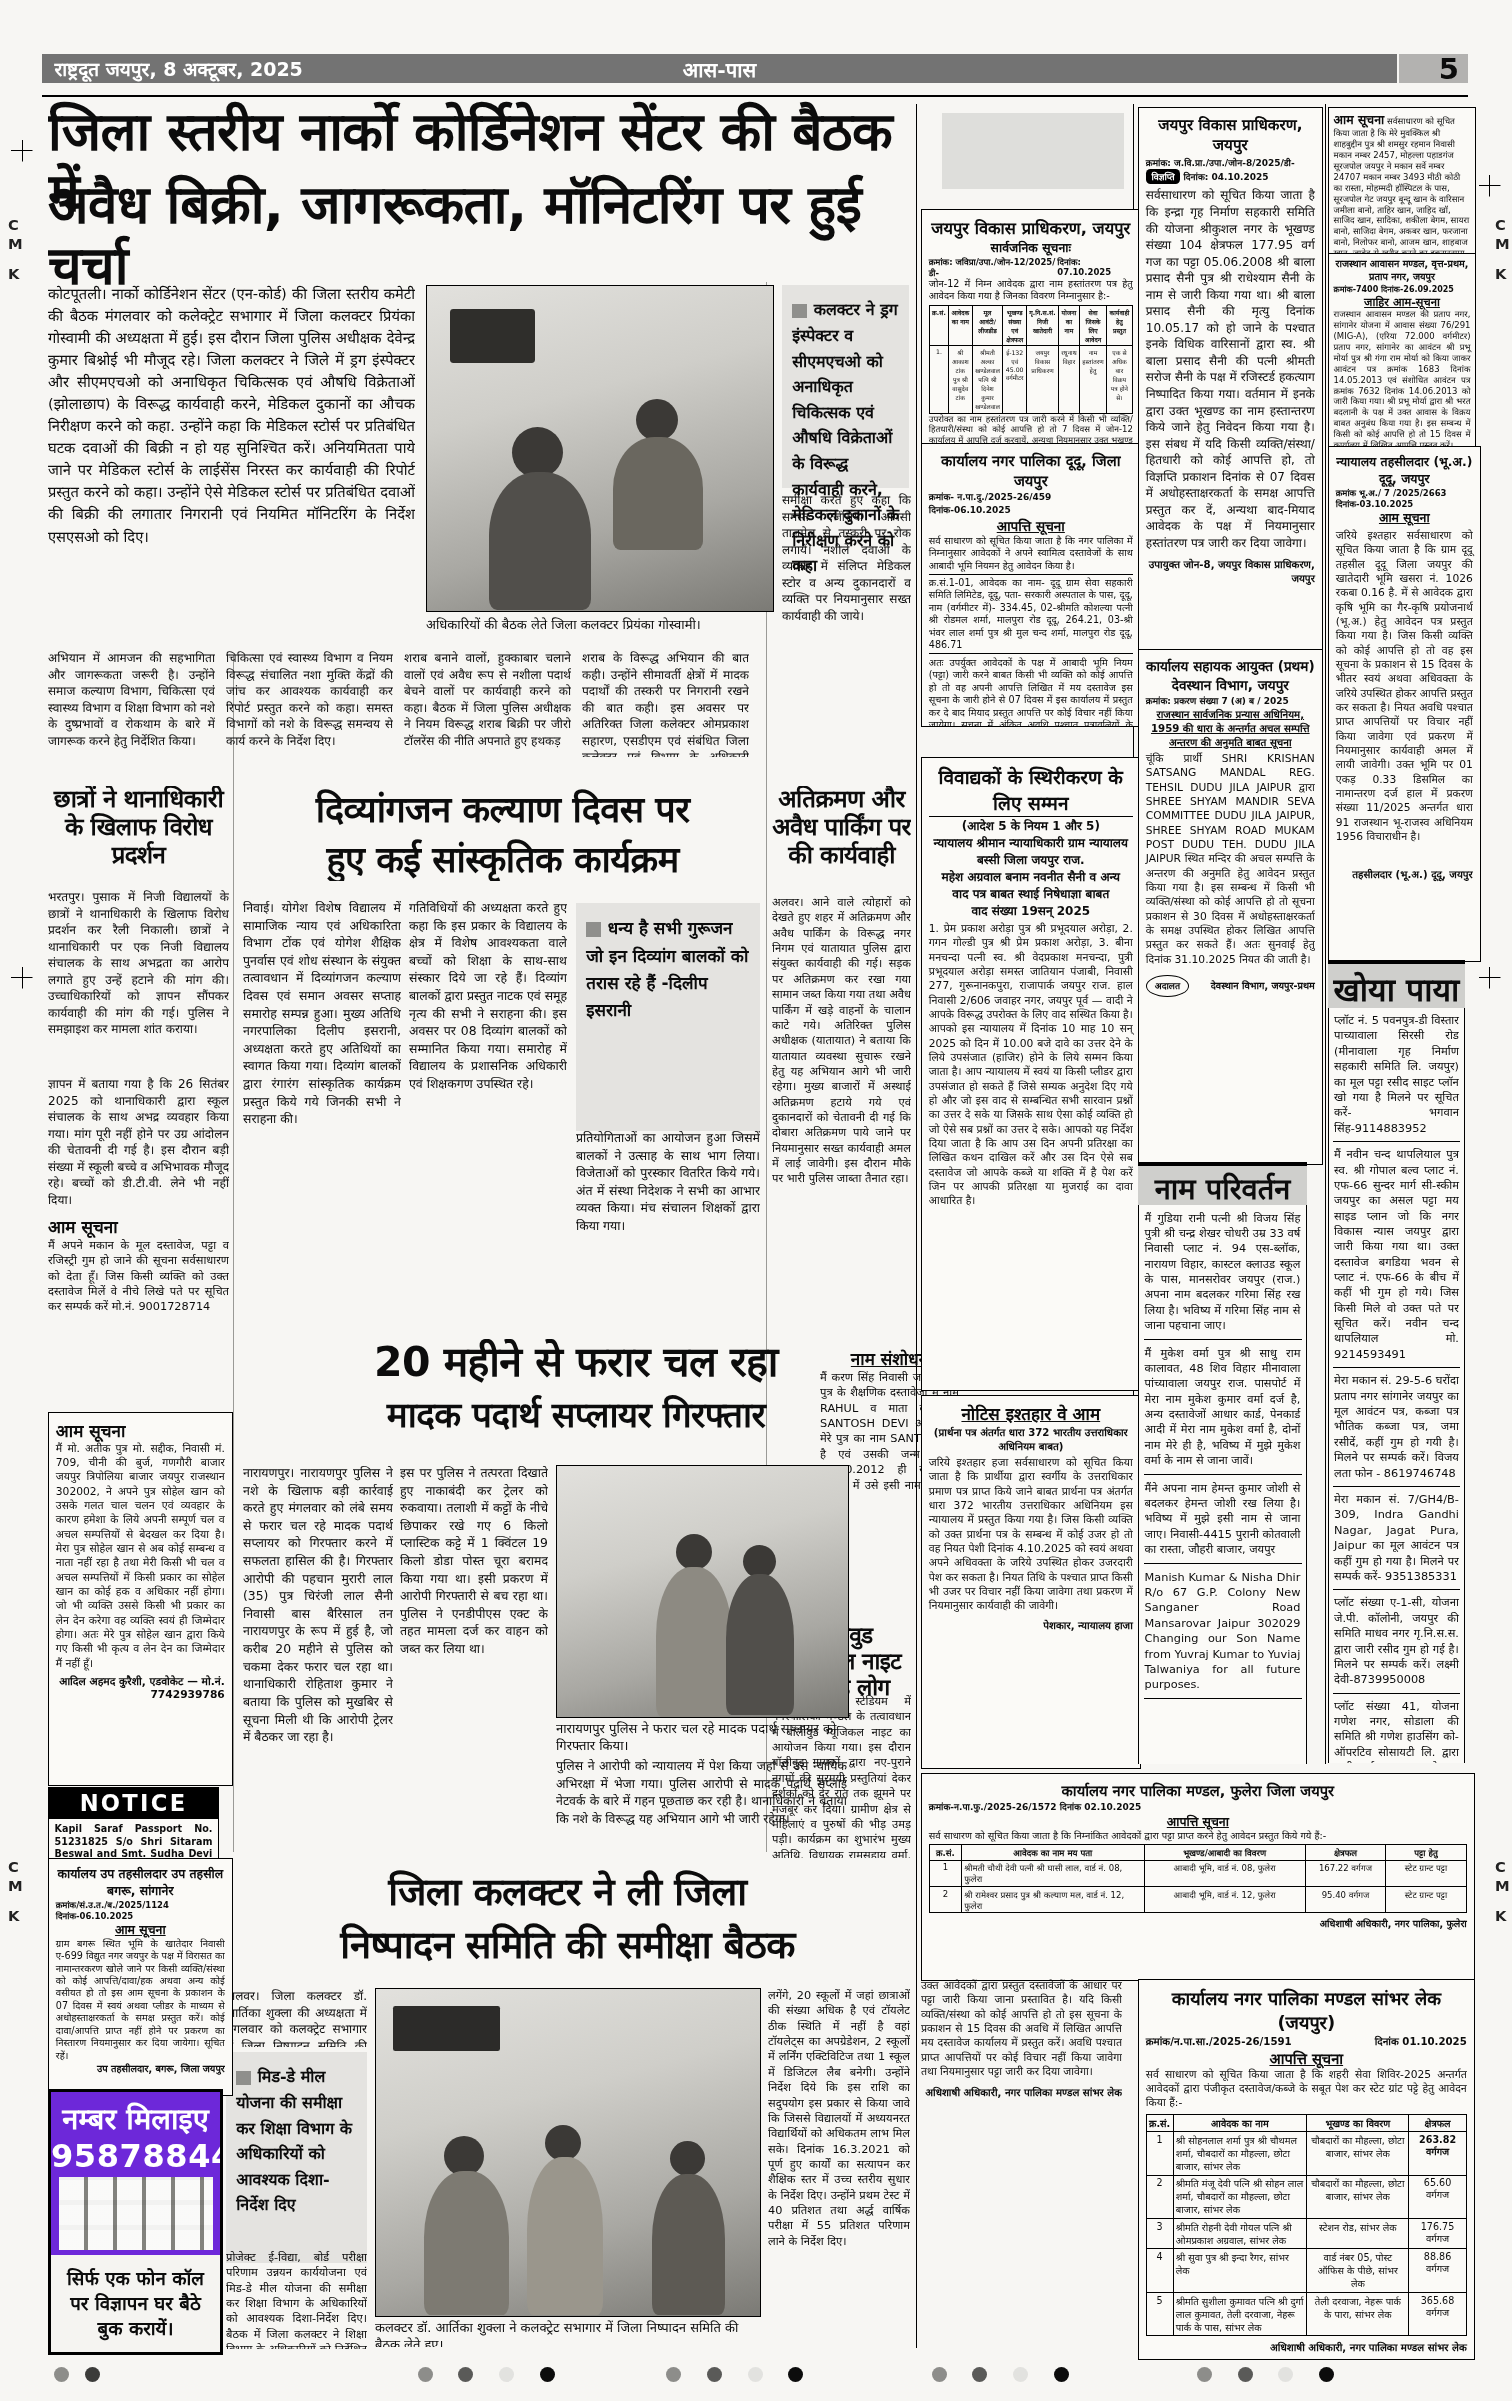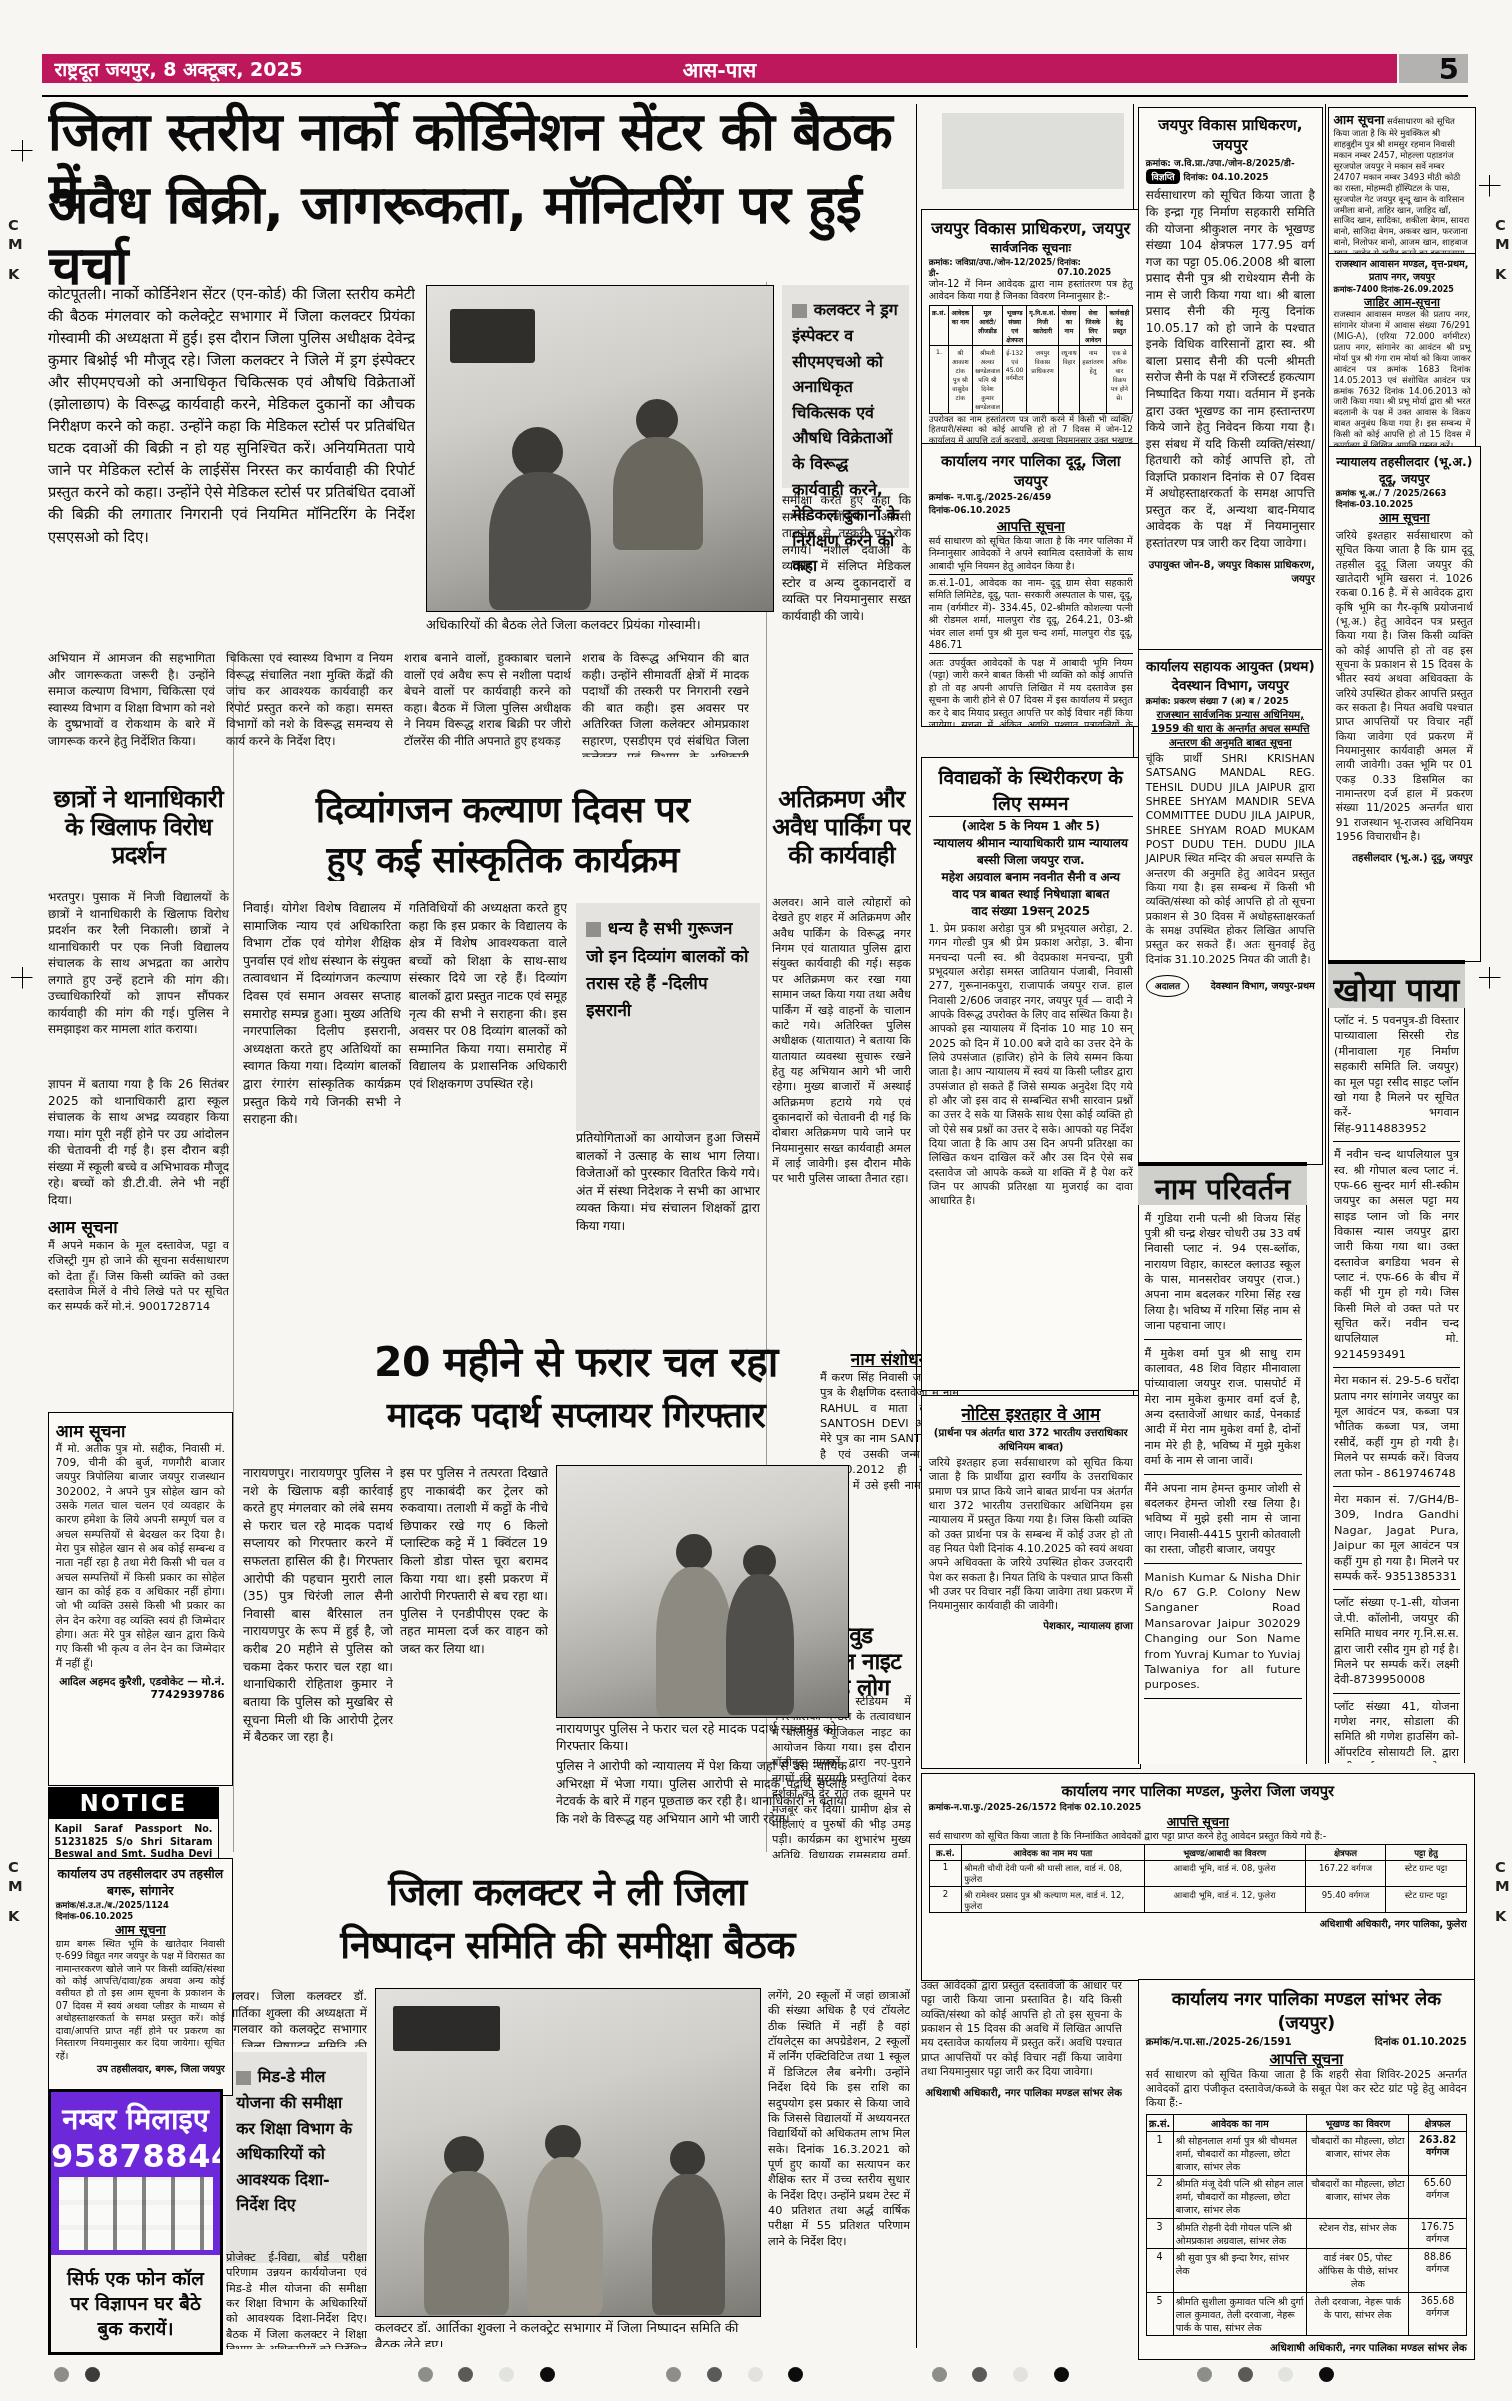--- a/index.html
+++ b/index.html
@@ -66,21 +66,21 @@
   <div class="regletter" style="left:1495px;top:216px;">C</div>
   <div class="regletter" style="left:1495px;top:235px;">M</div>
   <div class="regletter" style="left:1495px;top:265px;">K</div>
   <div class="regletter" style="left:8px;top:1858px;">C</div>
   <div class="regletter" style="left:8px;top:1877px;">M</div>
   <div class="regletter" style="left:8px;top:1907px;">K</div>
   <div class="regletter" style="left:1495px;top:1858px;">C</div>
   <div class="regletter" style="left:1495px;top:1877px;">M</div>
   <div class="regletter" style="left:1495px;top:1907px;">K</div>
 
-  <div class="abs" style="left:42px;top:54px;width:1355px;height:29px;background:#be185d;display:flex;align-items:center;">
+  <div class="abs" style="left:42px;top:54px;width:1355px;height:29px;background:#737373;display:flex;align-items:center;">
     <span style="color:#fff;font-weight:bold;font-size:19px;padding-left:12.4px;">राष्ट्रदूत जयपुर, 8 अक्टूबर, 2025</span>
     <span style="color:#fff;font-weight:bold;font-size:20.3px;position:absolute;left:50%;transform:translateX(-50%);">आस-पास</span>
   </div>
   <div class="abs" style="left:1399px;top:54px;width:69px;height:29px;background:#b3b2b0;display:flex;align-items:center;justify-content:flex-end;">
     <span style="font-size:29px;font-weight:bold;padding-right:9px;">5</span>
   </div>
   <div class="hline" style="left:42px;top:95px;width:1426px;"></div>
 
   <div class="vline" style="left:916px;top:104px;height:2244px;"></div>
   <div class="vline" style="left:1133px;top:104px;height:1660px;"></div>
@@ -314,21 +314,21 @@
     <div class="b" style="font-size:8px;">क्रमांक-7400   दिनांक-26.09.2025</div>
     <div class="sub" style="font-size:11.3px;">जाहिर आम-सूचना</div>
     <div class="body15">राजस्थान आवासन मण्डल की प्रताप नगर, सांगानेर योजना में आवास संख्या 76/291 (MIG-A), (एरिया 72.000 वर्गमीटर) प्रताप नगर, सांगानेर का आवंटन श्री प्रभू मोर्या पुत्र श्री गंगा राम मोर्या को किया जाकर आवंटन पत्र क्रमांक 1683 दिनांक 14.05.2013 एवं संशोधित आवंटन पत्र क्रमांक 7632 दिनांक 14.06.2013 को जारी किया गया। श्री प्रभू मोर्या द्वारा श्री भरत बदलानी के पक्ष में उक्त आवास के विक्रय बाबत अनुबंध किया गया है। इस सम्बन्ध में किसी को कोई आपत्ति हो तो 15 दिवस में कार्यालय में लिखित आपत्ति प्रस्तुत करें।</div>
   </div>
 
   <div class="nbox clip" style="left:1328px;top:446px;width:137px;height:503px;">
     <div class="b c" style="font-size:12.4px;">न्यायालय तहसीलदार (भू.अ.) दूदू, जयपुर</div>
     <div class="b" style="font-size:8.5px;">क्रमांक भू.अ./ 7 /2025/2663   दिनांक-03.10.2025</div>
     <div class="sub" style="font-size:12.4px;">आम सूचना</div>
     <div class="body19" style="margin-top:3.4px;">जरिये इश्तहार सर्वसाधारण को सूचित किया जाता है कि ग्राम दूदू तहसील दूदू जिला जयपुर की खातेदारी भूमि खसरा नं. 1026 रकबा 0.16 है. में से आवेदक द्वारा कृषि भूमि का गैर-कृषि प्रयोजनार्थ (भू.अ.) हेतु आवेदन पत्र प्रस्तुत किया गया है। जिस किसी व्यक्ति को कोई आपत्ति हो तो वह इस सूचना के प्रकाशन से 15 दिवस के भीतर स्वयं अथवा अधिवक्ता के जरिये उपस्थित होकर आपत्ति प्रस्तुत कर सकता है। नियत अवधि पश्चात प्राप्त आपत्तियों पर विचार नहीं किया जावेगा एवं प्रकरण में नियमानुसार कार्यवाही अमल में लायी जावेगी। उक्त भूमि पर 01 एकड़ 0.33 डिसमिल का नामान्तरण दर्ज हाल में प्रकरण संख्या 11/2025 अन्तर्गत धारा 91 राजस्थान भू-राजस्व अधिनियम 1956 विचाराधीन है।</div>
-    <div class="so" style="font-size:10.2px;margin-top:6px;">तहसीलदार (भू.अ.) दूदू, जयपुर</div>
+    <div class="so" style="font-size:10.2px;margin-top:23px;">तहसीलदार (भू.अ.) दूदू, जयपुर</div>
   </div>
 
   <div class="sechead abs" style="left:1328px;top:960px;width:137px;height:49px;font-size:32px;">
     <span>खोया पाया</span>
   </div>
   <div class="abs clip" style="left:1328px;top:1008px;width:137px;height:755px;border-left:1.7px solid #000;border-right:1.7px solid #000;background:#fbfaf7;padding:0 4px;box-sizing:border-box;">
     <div class="lf-entry body20">प्लॉट नं. 5 पवनपुत्र-डी विस्तार पाच्यावाला सिरसी रोड (मीनावाला गृह निर्माण सहकारी समिति लि. जयपुर) का मूल पट्टा रसीद साइट प्लॉन खो गया है मिलने पर सूचित करें- भगवान सिंह-9114883952</div>
     <div class="lf-entry body20">मैं नवीन चन्द थापलियाल पुत्र स्व. श्री गोपाल बल्व प्लाट नं. एफ-66 सुन्दर मार्ग सी-स्कीम जयपुर का असल पट्टा मय साइड प्लान जो कि नगर विकास न्यास जयपुर द्वारा जारी किया गया था। उक्त दस्तावेज बगडिया भवन से प्लाट नं. एफ-66 के बीच में कहीं भी गुम हो गये। जिस किसी मिले वो उक्त पते पर सूचित करें। नवीन चन्द थापलियाल मो. 9214593491</div>
     <div class="lf-entry body20">मेरा मकान सं. 29-5-6 घरोंदा प्रताप नगर सांगानेर जयपुर का मूल आवंटन पत्र, कब्जा पत्र भौतिक कब्जा पत्र, जमा रसीदें, कहीं गुम हो गयी है। मिलने पर सम्पर्क करें। विजय लता फोन - 8619746748</div>
     <div class="lf-entry body20">मेरा मकान सं. 7/GH4/B-309, Indra Gandhi Nagar, Jagat Pura, Jaipur का मूल आवंटन पत्र कहीं गुम हो गया है। मिलने पर सम्पर्क करें- 9351385331</div>

